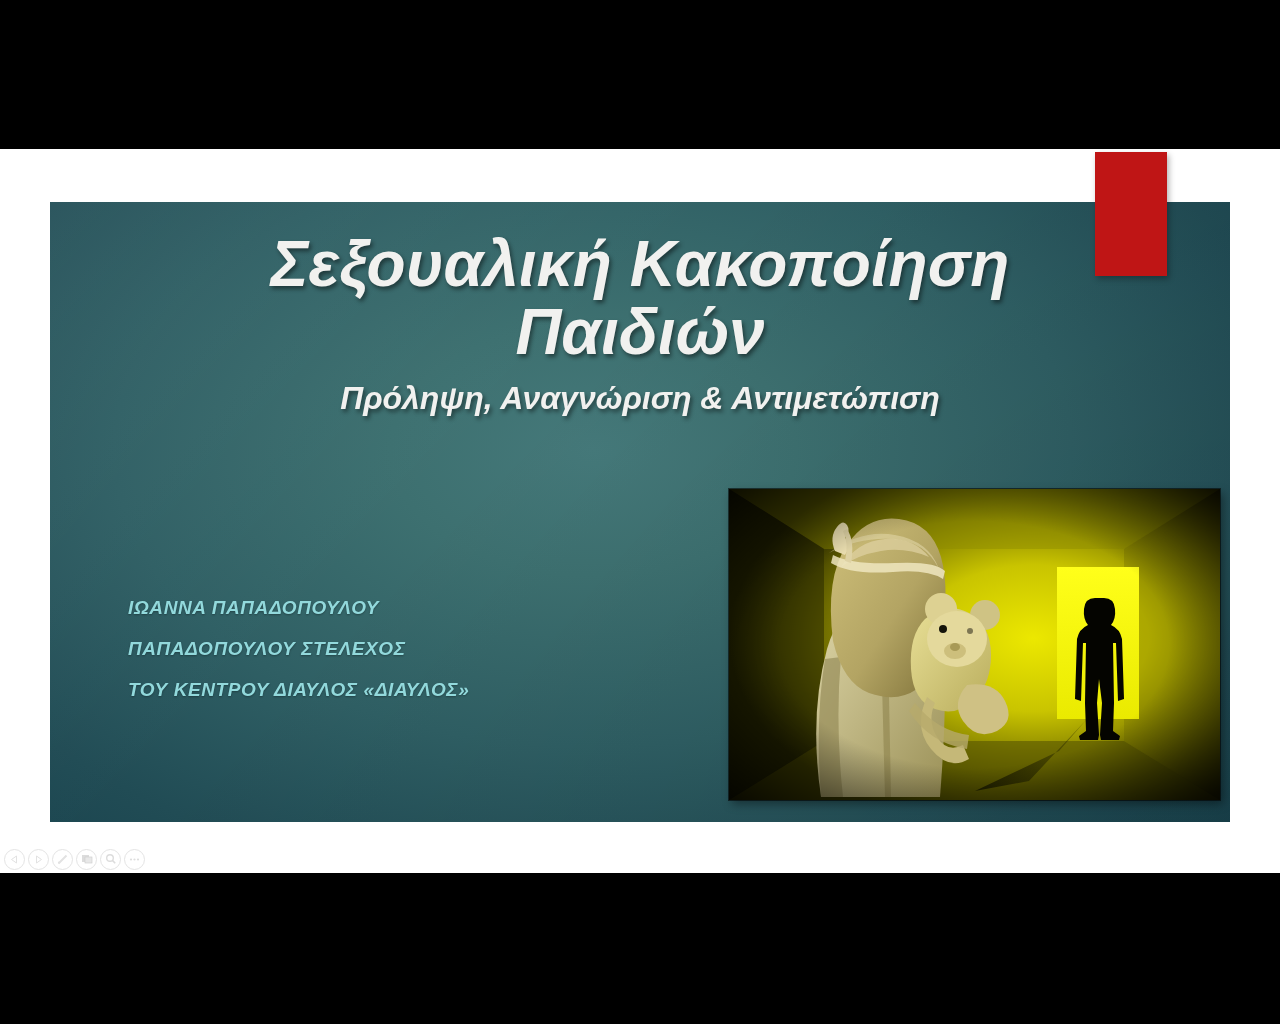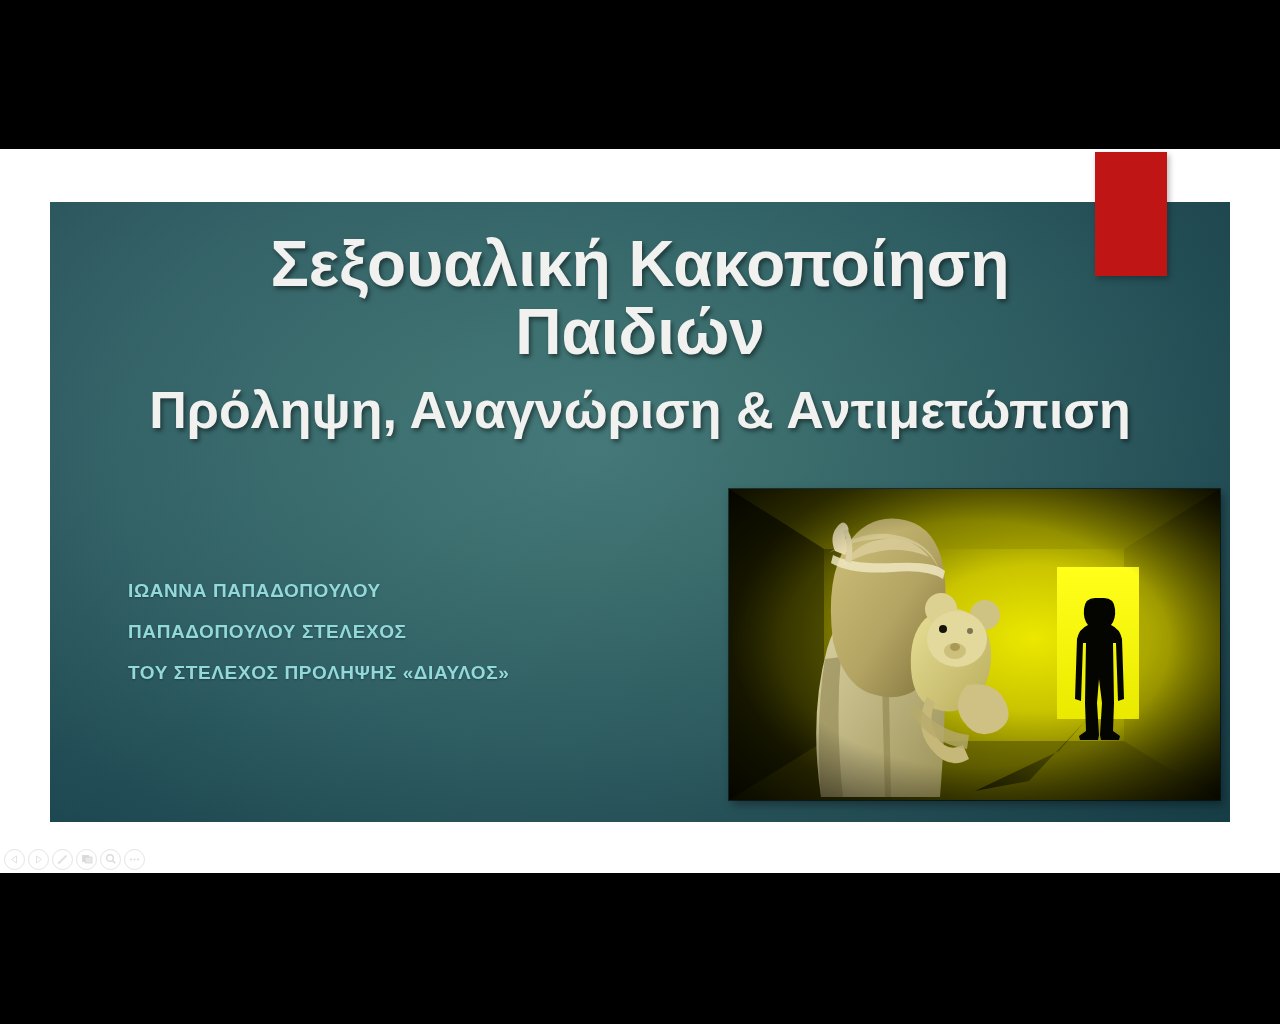--- a/index.html
+++ b/index.html
@@ -2,21 +2,21 @@
 <html><head>
 <meta charset="utf-8">
 <style>
   * { margin:0; padding:0; box-sizing:border-box; }
   html,body {
     width:1280px; height:1024px;
     background:#ffffff;
     font-family:"Liberation Sans", sans-serif;
     overflow:hidden;
   }
-  #stage { position:relative; width:1280px; height:1024px; background:#ffffff; }
+  #stage { position:relative; width:1280px; height:1024px; background:#ffffff;font-style:italic; }
 
   
   .bar-top {
     position:absolute; left:0; top:0; width:1280px; height:149px;
     background:#000000;
   }
   .bar-bottom {
     position:absolute; left:0; top:873px; width:1280px; height:151px;
     background:#000000;
   }
@@ -59,31 +59,31 @@
     color:#f1f1ef;
     font-size:64px;
     font-weight:bold;
     line-height:1.07;
     letter-spacing:0px;
     text-shadow:2px 3px 4px rgba(0,0,0,0.45);
     padding:0 90px;
   }
   .title-sub {
     color:#f1f1ef;
-    font-size:52px;
+    font-size:32px;
     font-weight:bold;
     line-height:1.2;
     margin-top:12px;
     text-shadow:2px 3px 4px rgba(0,0,0,0.45);
     padding:0 32px;
   }
 
   
   .credits {
-    position:absolute; left:78px; top:368px; width:560px;
+    position:absolute; left:78px; top:385px; width:560px;
     z-index:3;
   }
   .credit-line {
     color:#92d9dc;
     font-size:19px;
     font-weight:bold;
     letter-spacing:0.6px;
     line-height:41px;
     white-space:nowrap;
     text-shadow:0px 1px 2px rgba(0,0,0,0.30);
@@ -127,21 +127,21 @@
 
     <div class="title-block">
       <div class="title-main">Σεξουαλική Κακοποίηση</div>
       <div class="title-main">Παιδιών</div>
       <div class="title-sub">Πρόληψη, Αναγνώριση &amp; Αντιμετώπιση</div>
     </div>
 
     <div class="credits">
       <div class="credit-line">ΙΩΑΝΝΑ ΠΑΠΑΔΟΠΟΥΛΟΥ</div>
       <div class="credit-line">ΠΑΠΑΔΟΠΟΥΛΟΥ ΣΤΕΛΕΧΟΣ</div>
-      <div class="credit-line">ΤΟΥ ΣΤΕΛΕΧΟΣ ΠΡΟΛΗΨΗΣ «ΔΙΑΥΛΟΣ»</div>
+      <div class="credit-line">ΤΟΥ ΚΕΝΤΡΟΥ ΔΙΑΥΛΟΣ «ΔΙΑΥΛΟΣ»</div>
     </div>
 
     <div class="photo">
       <svg viewBox="0 0 491 311" xmlns="http://www.w3.org/2000/svg">
         <defs>
           <radialGradient id="roomGlow" cx="62%" cy="48%" r="62%">
             <stop offset="0%" stop-color="#ece800"></stop>
             <stop offset="38%" stop-color="#c9c400"></stop>
             <stop offset="70%" stop-color="#6e6b00"></stop>
             <stop offset="100%" stop-color="#0e0e00"></stop>

